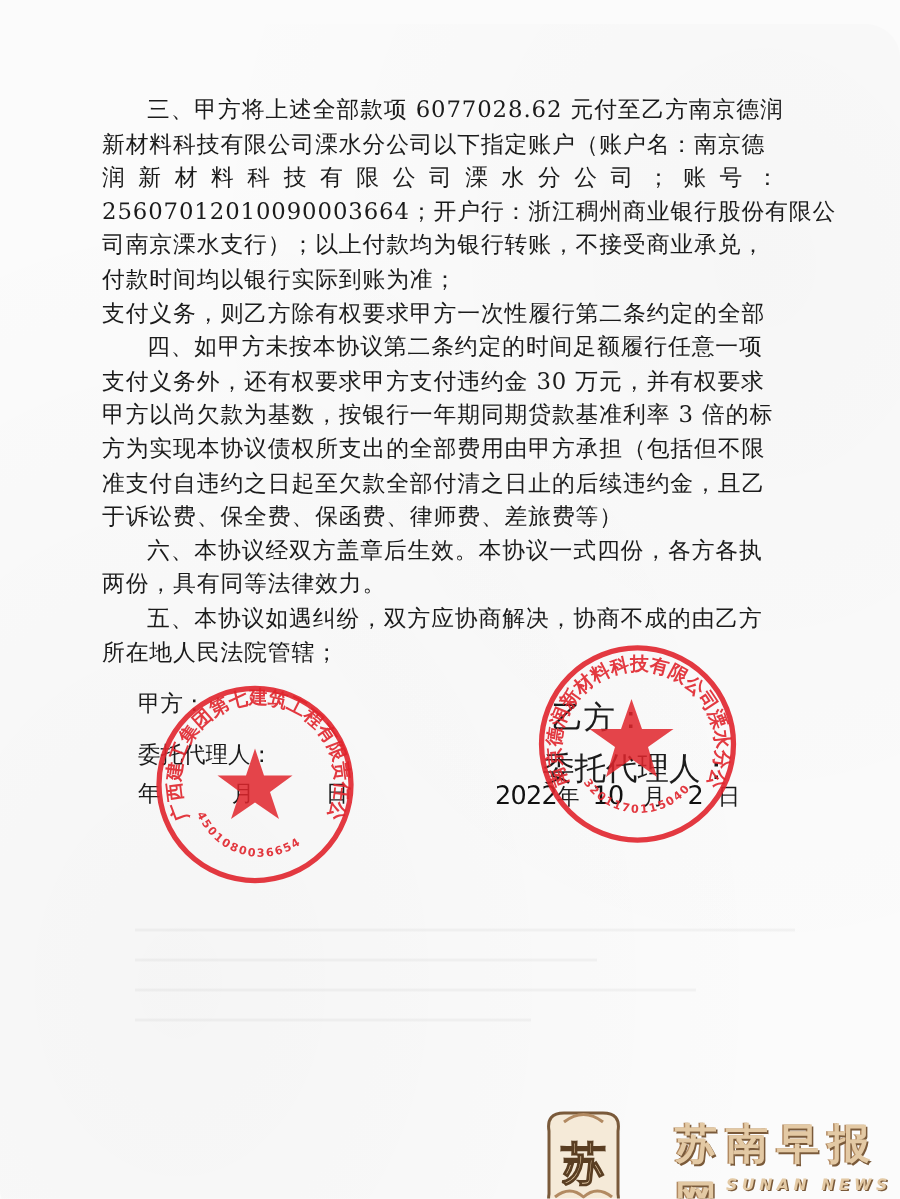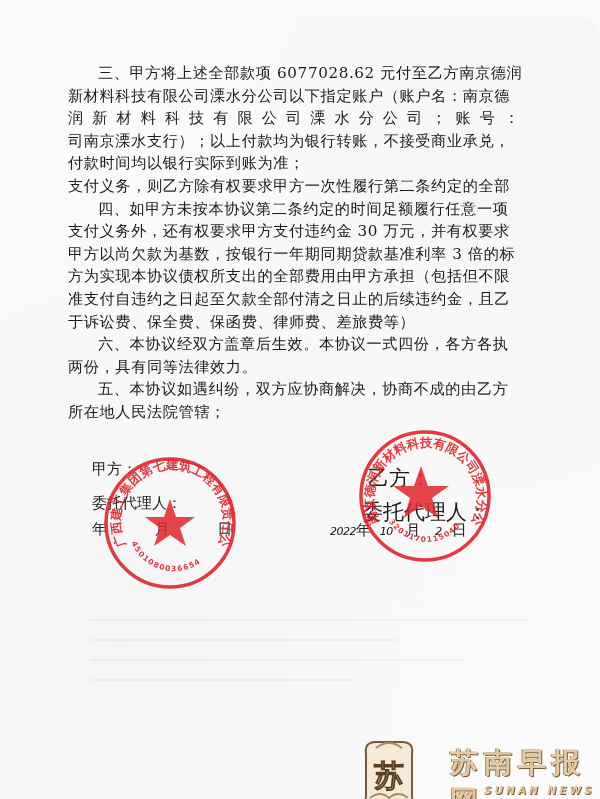--- a/index.html
+++ b/index.html
@@ -26,22 +26,22 @@
   .line { display: block; white-space: nowrap; }
   .justify-line { display: flex; justify-content: space-between; }
 
   .sig-left { position: absolute; left: 92px; top: 436px; font-size: 15px; line-height: 34px; }
   .sig-right { position: absolute; left: 368px; top: 445px; font-size: 21px; line-height: 34px; }
   .sig-row { white-space: nowrap; }
   .date-left { position: absolute; left: 92px; top: 504px; font-size: 15px; white-space: nowrap; }
   .date-left span { display: inline-block; }
   .date-right { position: absolute; left: 330px; top: 505px; font-size: 15px; white-space: nowrap; }
   .handwriting {
-    font-family: "DejaVu Sans", sans-serif; font-style: italic;
-    font-size: 11px; color: #111; letter-spacing: -0.5px;
+    font-family: "DejaVu Sans", sans-serif; 
+    font-size: 17px; color: #111; letter-spacing: -0.5px;
   }
 
   .stamp { position: absolute; pointer-events: none; }
   .stamp svg { display: block; }
 
   .faint-lines { position: absolute; left: 90px; top: 585px; width: 440px; }
   .faint-lines div { height: 2px; background: rgba(0,0,0,0.035); margin: 18px 0; }
 
   .watermark { position: absolute; left: 332px; top: 718px; width: 268px; height: 81px; }
   .wm-text {
@@ -81,20 +81,21 @@
           <span>溧</span>
           <span>水</span>
           <span>分</span>
           <span>公</span>
           <span>司</span>
           <span>；</span>
           <span>账</span>
           <span>号</span>
           <span>：</span>
         </span>
+      <span class="line">25607012010090003664；开户行：浙江稠州商业银行股份有限公</span>
       <span class="line">司南京溧水支行）；以上付款均为银行转账，不接受商业承兑，</span>
       <span class="line">付款时间均以银行实际到账为准；</span>
     </p>
 
     <p class="para">
       <span class="line">支付义务，则乙方除有权要求甲方一次性履行第二条约定的全部</span>
       <span class="line" style="padding-left:30px">四、如甲方未按本协议第二条约定的时间足额履行任意一项</span>
       <span class="line">支付义务外，还有权要求甲方支付违约金 30 万元，并有权要求</span>
       <span class="line">甲方以尚欠款为基数，按银行一年期同期贷款基准利率 3 倍的标</span>
       <span class="line">方为实现本协议债权所支出的全部费用由甲方承担（包括但不限</span>

